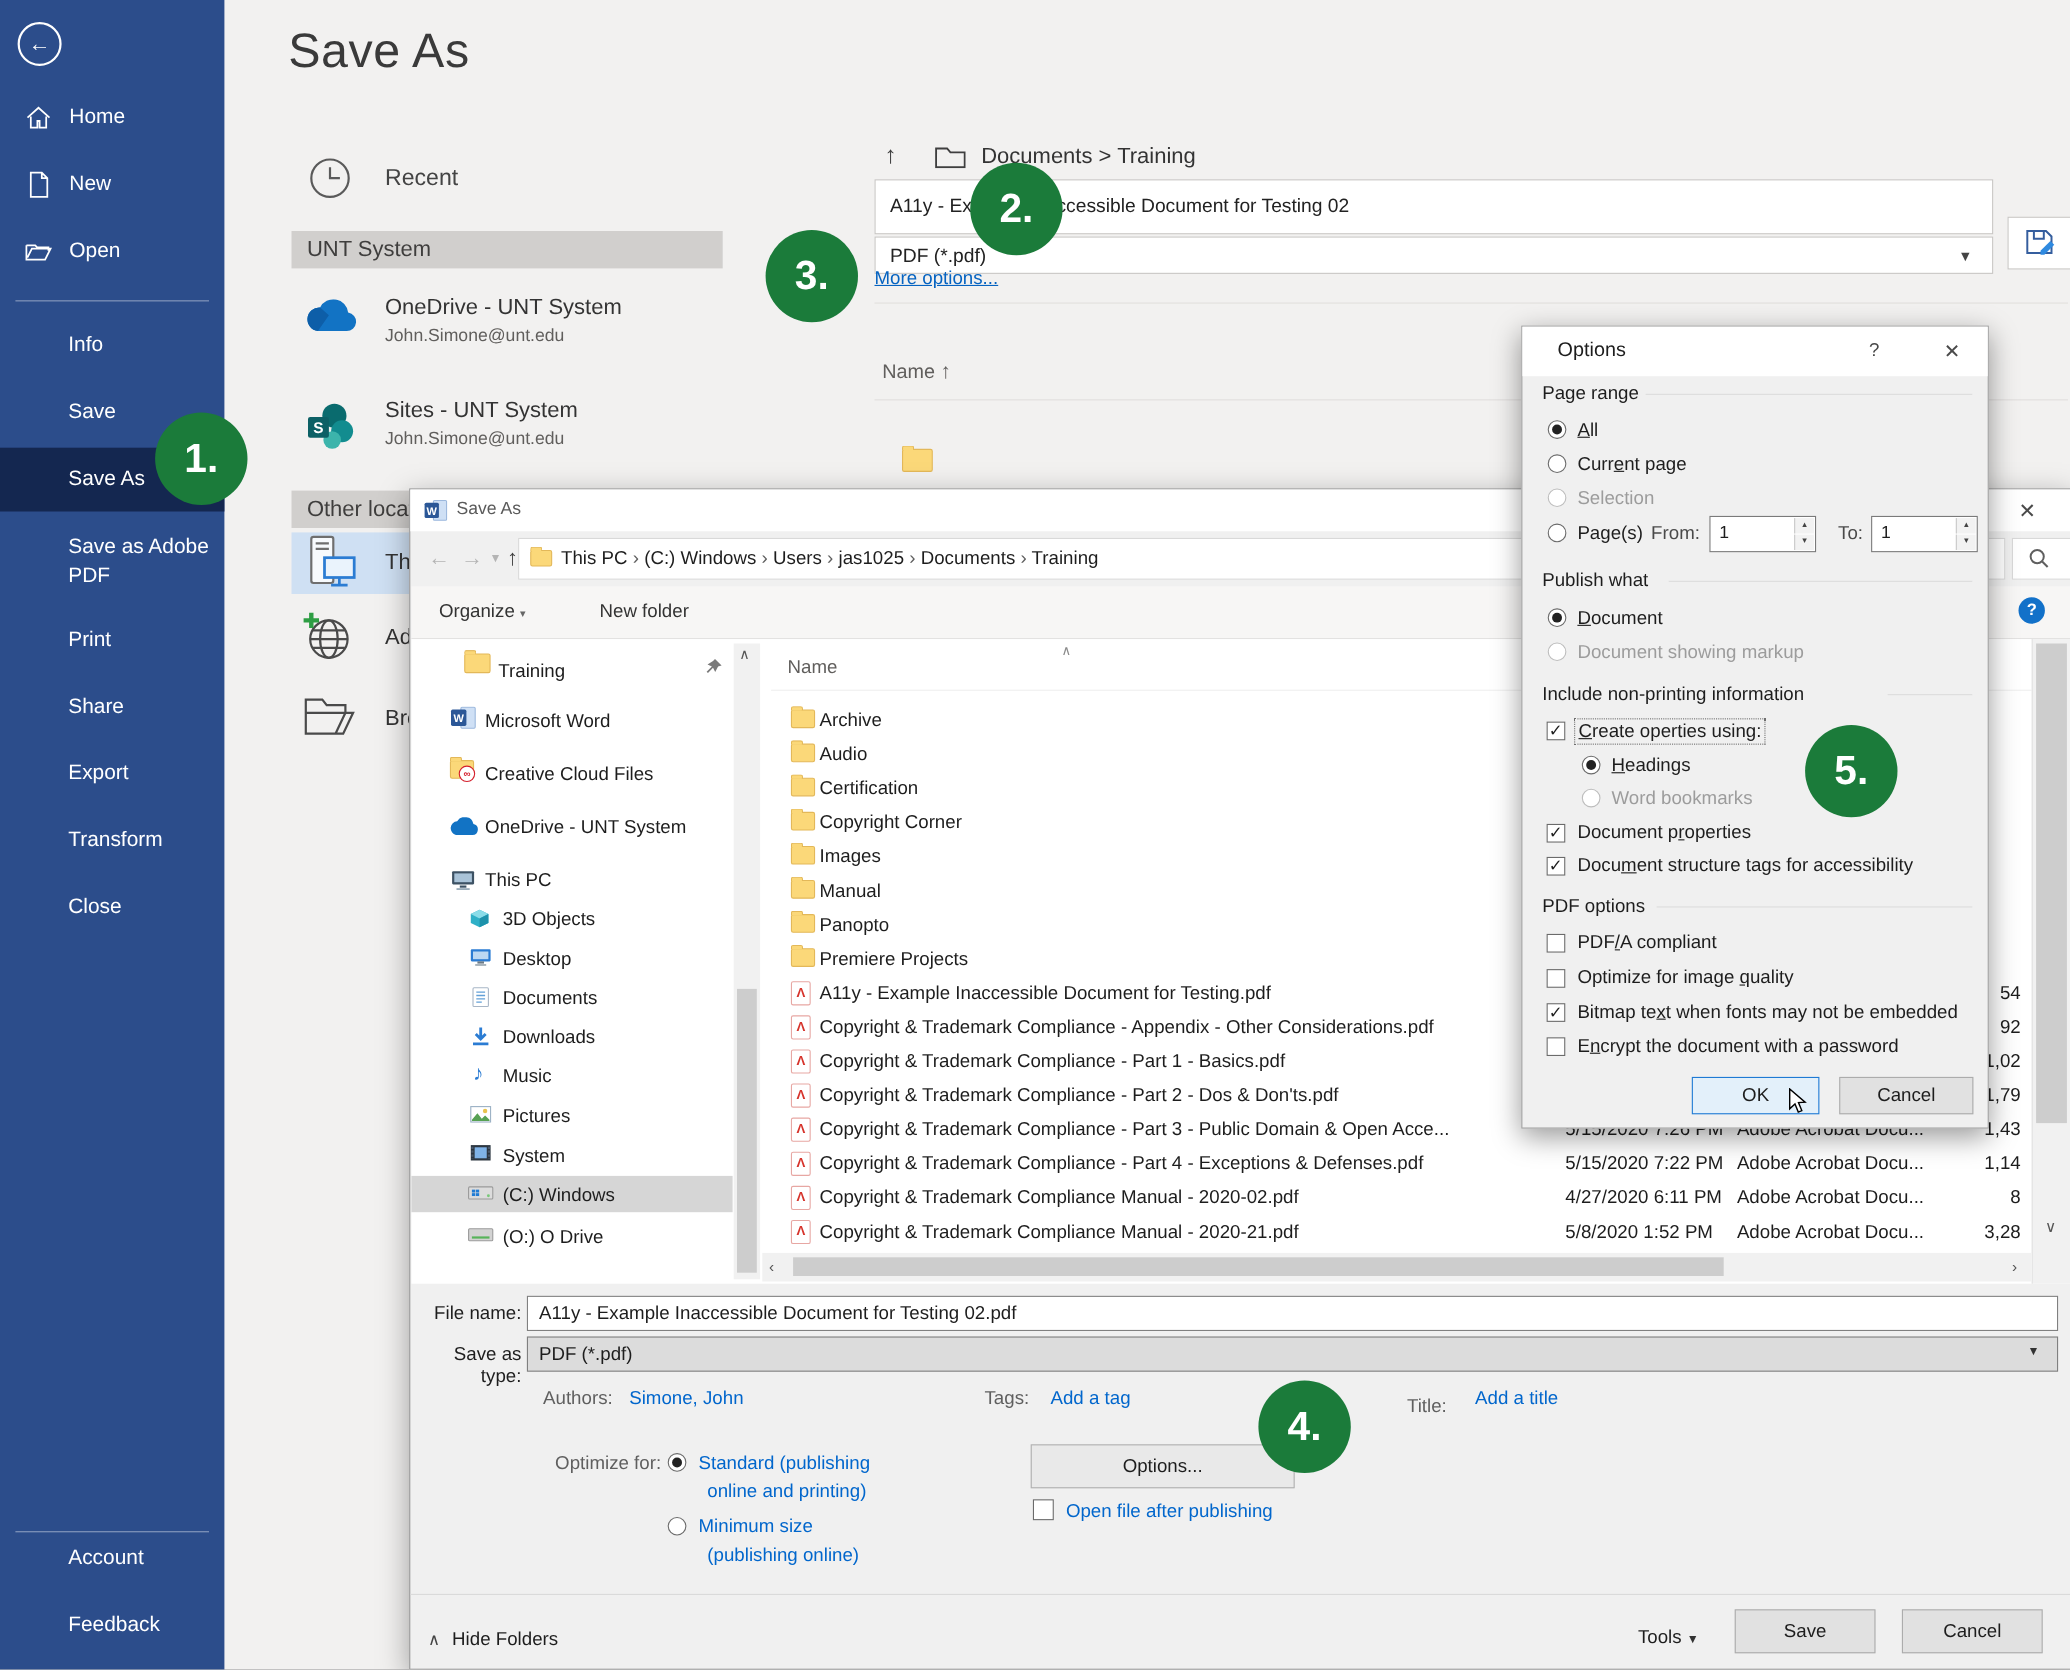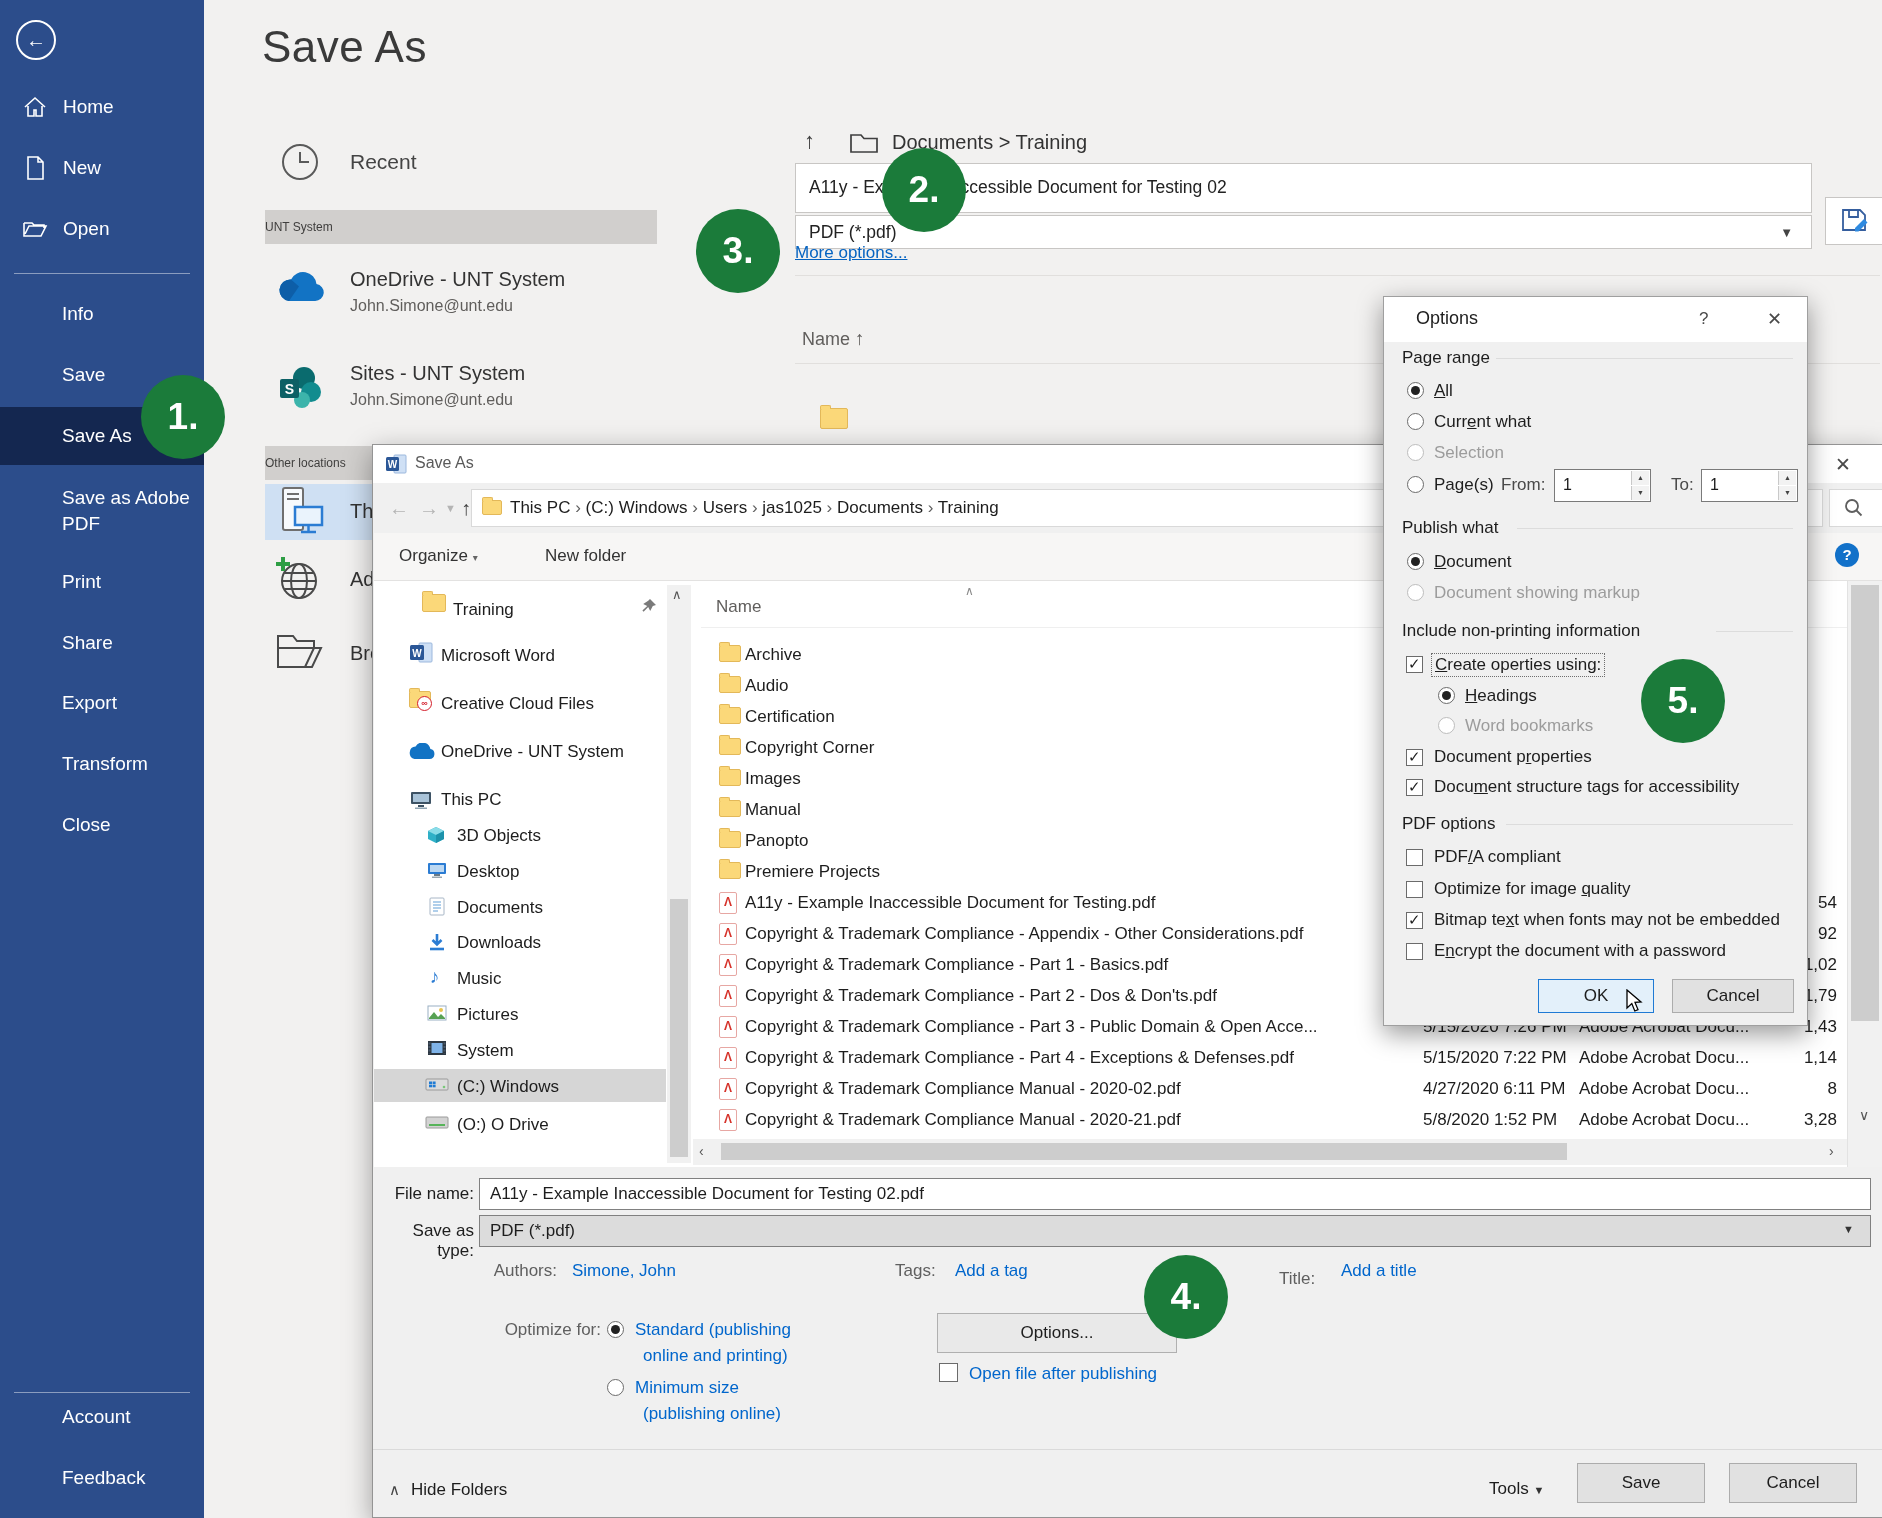--- a/index.html
+++ b/index.html
@@ -9,21 +9,21 @@
   
   .sb{left:0;top:0;width:204px;height:1518px;background:#2c4d8b;z-index:1;}
   .sb-row{position:absolute;left:0;width:204px;height:36px;display:flex;align-items:center;gap:15px;padding-left:22px;box-sizing:border-box;color:#fff;font-size:19px;cursor:default;}
   .sb-plain{position:absolute;left:62px;color:#fff;font-size:19px;line-height:24px;width:132px;}
   .sb-sel{position:absolute;left:0;width:204px;height:58px;background:#142750;}
   .sb-div{position:absolute;left:14px;width:176px;height:1px;background:rgba(255,255,255,.45);}
   .backbtn{position:absolute;left:16px;top:20px;width:36px;height:36px;border:2px solid #fff;border-radius:50%;
            color:#fff;display:flex;align-items:center;justify-content:center;font-size:20px;}
   
   .bs-title{left:262px;top:22px;font-size:44px;font-weight:300;color:#3a3a3a;letter-spacing:.5px;}
-  .hdrbar{position:absolute;background:#d1cfcd;height:34px;line-height:34px;font-size:12px;color:#3f3e3d;box-sizing:border-box;overflow:hidden;white-space:nowrap;}
+  .hdrbar{position:absolute;background:#d1cfcd;height:34px;line-height:34px;padding-left:14px;font-size:20px;color:#3f3e3d;box-sizing:border-box;overflow:hidden;white-space:nowrap;}
   .place-name{font-size:20px;color:#333;}
   .place-sub{font-size:16px;color:#605e5c;}
   .bs-link{color:#0563c1;text-decoration:underline;font-size:17px;}
   .thin{position:absolute;height:1px;background:#e1dfdd;}
   .bs-hdr{color:#605e5c;font-size:18px;}
   
   .box{position:absolute;background:#fff;border:1px solid #c8c6c4;box-sizing:border-box;}
   .fold{display:inline-block;width:22px;height:16px;background:#fbd879;border:1px solid #e3b859;border-radius:2px;position:relative;}
   .fold::before{content:"";position:absolute;top:-4px;left:-1px;width:9px;height:3px;background:#fbd879;border:1px solid #e3b859;border-bottom:none;border-radius:2px 2px 0 0;}
   .pdfic{display:inline-block;width:16px;height:20px;background:#fff;border:1px solid #e7a7a3;color:#d6332b;
@@ -508,21 +508,21 @@
     <div class="abs" style="left:0;top:0;width:423px;height:45px;background:#fff"></div>
     <div class="abs" style="left:32px;top:11px;font-size:18px">Options</div>
     <div class="abs" style="left:315px;top:12px;font-size:17px;color:#4a4a4a">?</div>
     <div class="abs" style="left:383px;top:11px;font-size:18px;color:#4a4a4a">✕</div>
 
     <div class="olabel" style="left:18px;top:51px">Page range</div>
     <div class="gline" style="left:112px;top:61px;right:14px"></div>
     <span class="rad on" style="left:23px;top:85px"></span>
     <div class="olabel" style="left:50px;top:84px"><span></span><span class="u">A</span><span>ll</span></div>
     <span class="rad" style="left:23px;top:116px"></span>
-    <div class="olabel" style="left:50px;top:115px"><span>Curr</span><span class="u">e</span><span>nt what</span></div>
+    <div class="olabel" style="left:50px;top:115px"><span>Curr</span><span class="u">e</span><span>nt page</span></div>
     <span class="rad dis" style="left:23px;top:147px"></span>
     <div class="olabel dis-t" style="left:50px;top:146px"><span>Selection</span><span class="u"></span><span></span></div>
     <span class="rad" style="left:23px;top:179px"></span>
     <div class="olabel" style="left:50px;top:178px"><span>Pa</span><span class="u">g</span><span>e(s)</span></div>
     <div class="olabel" style="left:117px;top:178px;color:#4a4a4a">From:</div>
     <div class="spin" style="left:170px;top:172px">
       <div class="v">1</div>
       <div class="bt" style="top:1px">▲</div>
       <div class="bt" style="top:16px">▼</div>
     </div>

